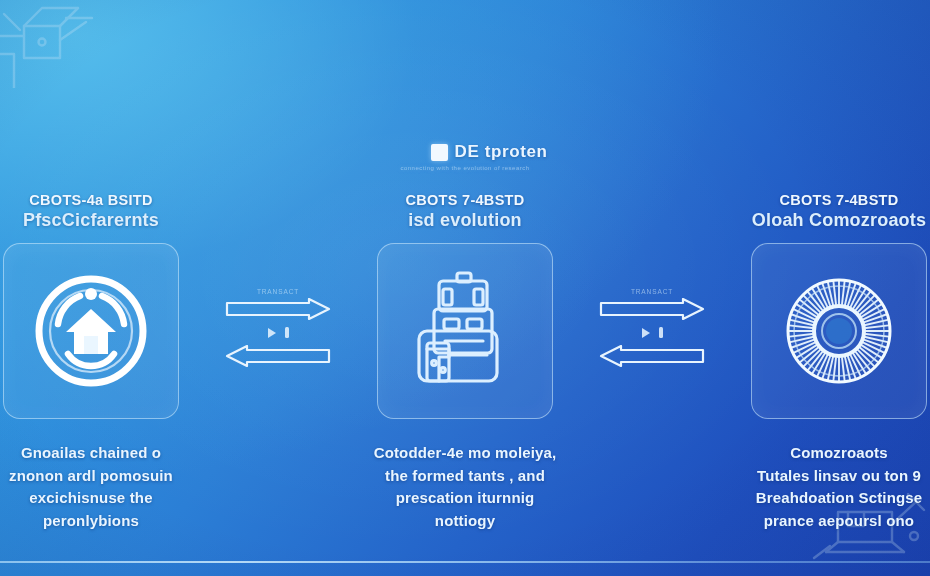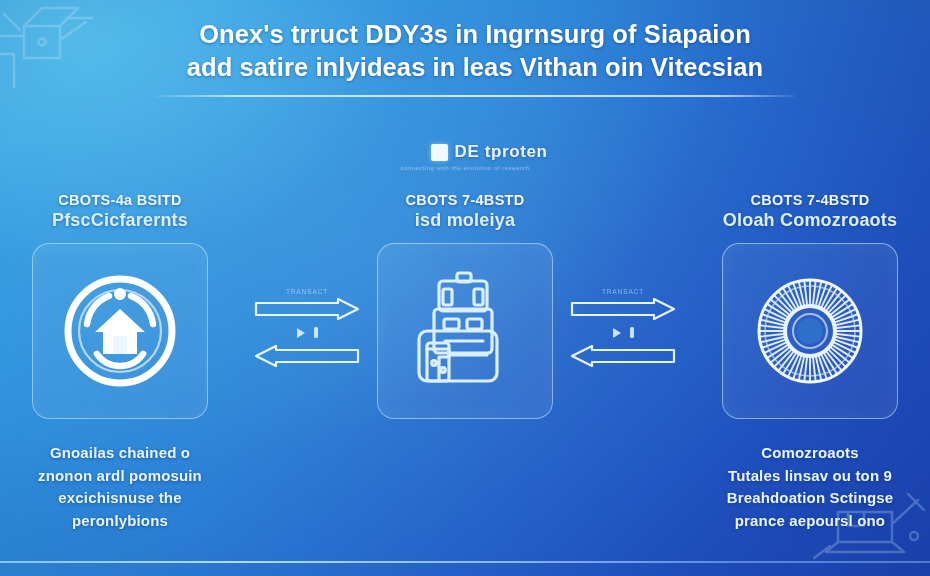--- a/index.html
+++ b/index.html
@@ -266,25 +266,20 @@
       <path d="M18 62 L96 62"></path>
       <path d="M30 52 L18 62"></path>
       <path d="M84 52 L96 62"></path>
       <path d="M84 34 L110 10"></path>
       <path d="M100 4 L116 20"></path>
       <path d="M22 56 L6 68"></path>
       <circle cx="106" cy="46" r="4"></circle>
     </svg>
   </div>
 
-  <div id="header">
-    <div id="title">Onex's trruct DDY3s in Ingrnsurg of Siapaion
-add satire inlyideas in leas Vithan oin Vitecsian</div>
-    <div id="title-rule"></div>
-  </div>
 
   <div id="brand">
     <div id="brand-row">
       <div id="brand-mark"></div>
       <div id="brand-name">DE tproten</div>
     </div>
     <div id="brand-tagline">connecting with the evolution of research</div>
   </div>
 
   <div id="stages">
@@ -328,21 +323,21 @@
       <span>
         <svg width="106" height="22" viewBox="0 0 106 22" fill="none" stroke="#e8f4fe" stroke-width="2.2" stroke-linejoin="round">
           <path d="M104 5 L22 5 L22 1 L2 11 L22 21 L22 17 L104 17 Z"></path>
         </svg>
       </span>
     </div>
 
     <div class="stage">
       <div class="stage-heading">
         <span class="line1">CBOTS 7-4BSTD</span>
-        <span class="line2">isd moleiya</span>
+        <span class="line2">isd evolution</span>
       </div>
       <div class="stage-card">
         <span>
           <svg width="124" height="124" viewBox="0 0 124 124" fill="none" stroke="#dcefff" stroke-width="3.2" stroke-linecap="round" stroke-linejoin="round">
             <rect x="36" y="12" width="48" height="30" rx="4"></rect>
             <rect x="54" y="4" width="14" height="9" rx="2.5"></rect>
             <rect x="40" y="20" width="9" height="16" rx="2"></rect>
             <rect x="71" y="20" width="9" height="16" rx="2"></rect>
             <rect x="31" y="40" width="58" height="44" rx="4"></rect>
             <rect x="41" y="50" width="15" height="10" rx="2"></rect>
@@ -350,20 +345,24 @@
             <rect x="16" y="62" width="78" height="50" rx="8"></rect>
             <path d="M42 72 L80 72"></path>
             <path d="M46 86 L84 86"></path>
             <rect x="24" y="74" width="22" height="38" rx="3"></rect>
             <path d="M24 80 L46 80 L46 88 L36 88 L36 112"></path>
             <circle cx="31" cy="94" r="2.3"></circle>
             <circle cx="40" cy="101" r="2.3"></circle>
           </svg>
         </span>
       </div>
+      <div class="stage-caption">Cotodder-4e mo moleiya,
+the formed tants , and
+prescation iturnnig
+nottiogy</div>
     </div>
 
     <div class="connector">
       <div class="connector-label">transact</div>
       <span>
         <svg width="106" height="22" viewBox="0 0 106 22" fill="none" stroke="#e8f4fe" stroke-width="2.2" stroke-linejoin="round">
           <path d="M2 5 L84 5 L84 1 L104 11 L84 21 L84 17 L2 17 Z"></path>
         </svg>
       </span>
       <div class="connector-mid">

